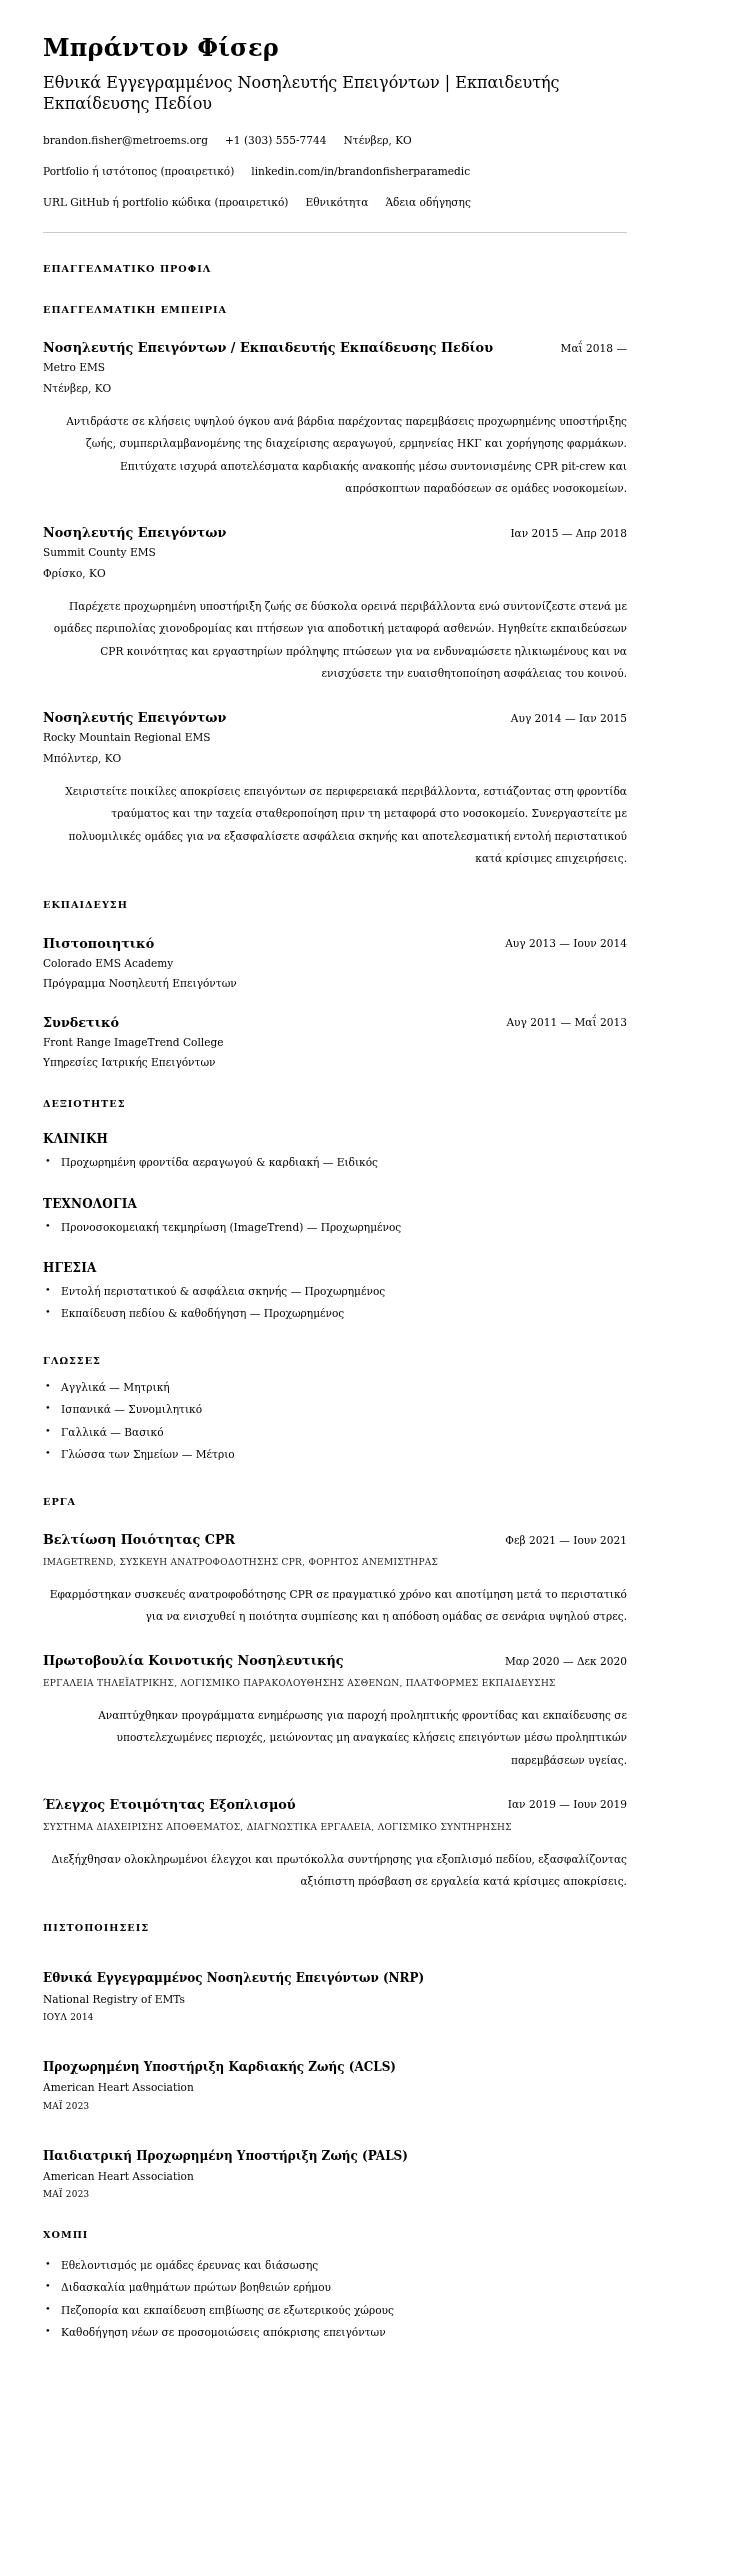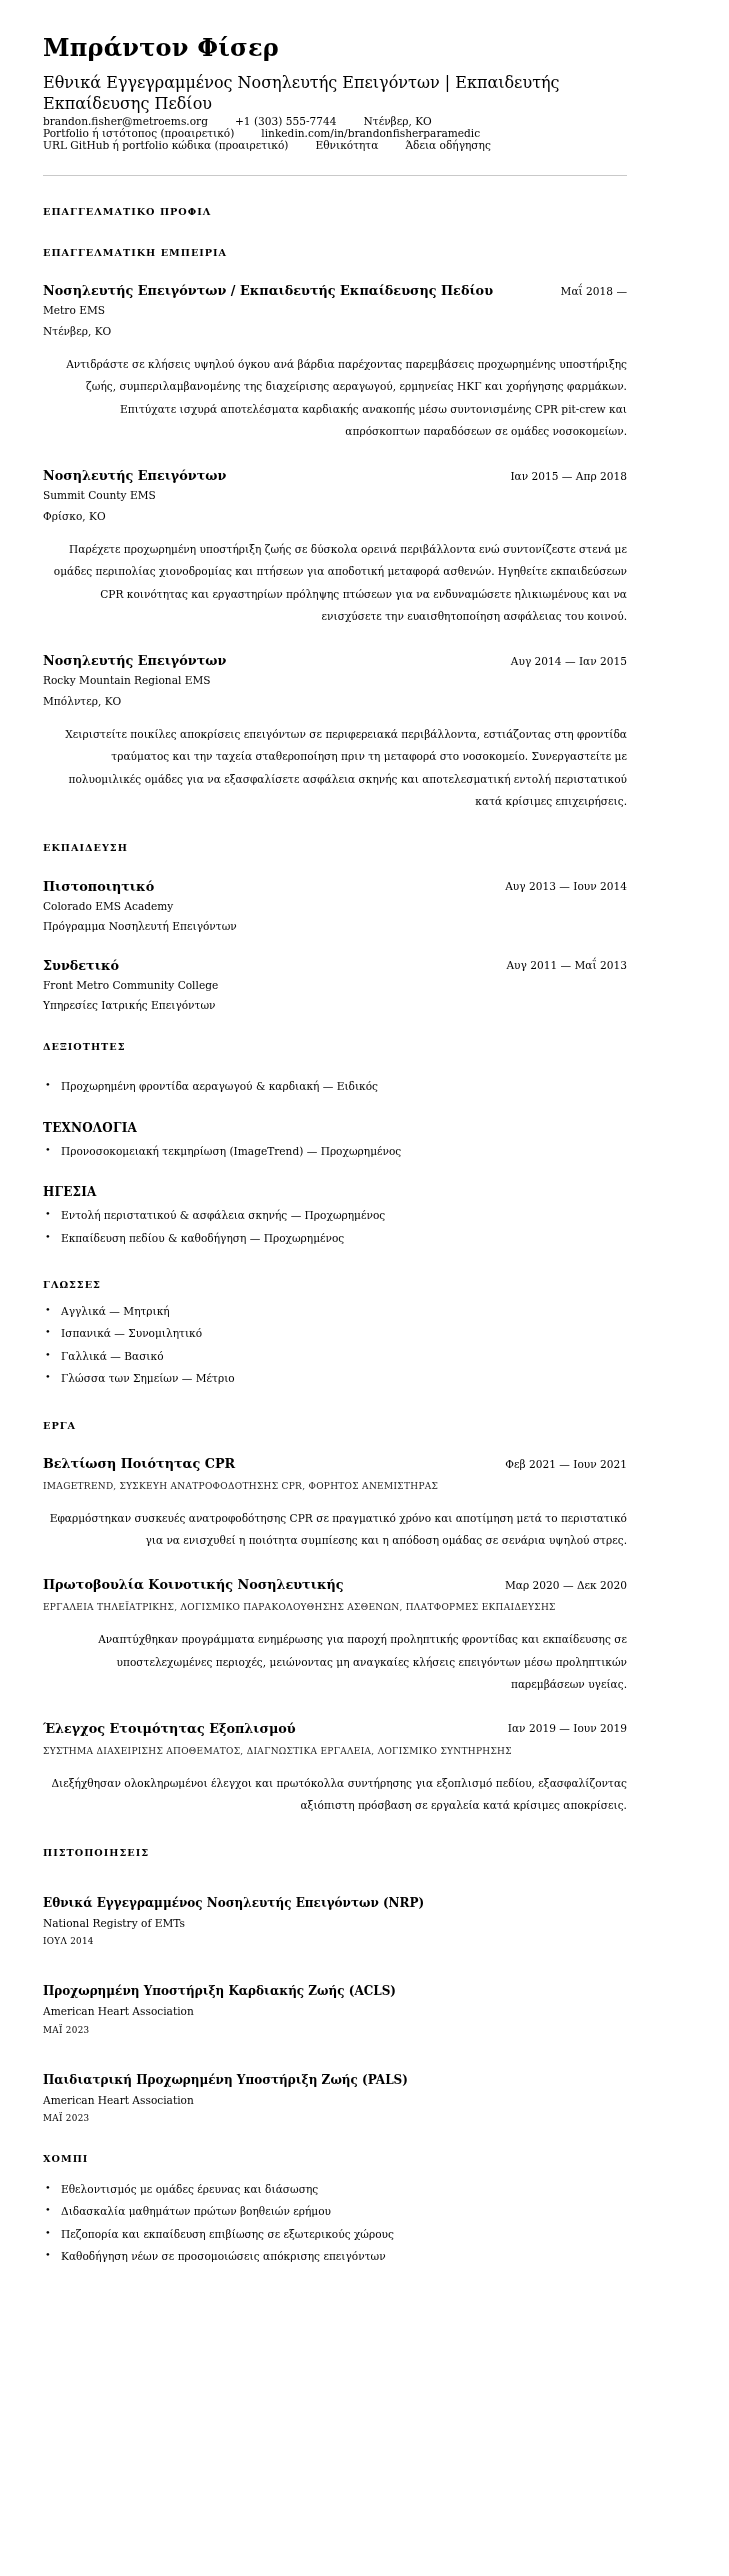--- a/index.html
+++ b/index.html
@@ -28,22 +28,23 @@
     margin: 0;
     letter-spacing: 0.2px;
   }
   .subtitle {
     font-size: 16px;
     line-height: 1.35;
     margin: 9px 0 0;
   }
   .contact-row {
     display: flex;
-    gap: 27px;
-    font-size: 10.6px;
+    gap: 17px;
+    font-size: 10.6px;
+    margin-top: 19px;
   }
   .contact-row span { white-space: nowrap; }
   .rule {
     border: 0;
     border-top: 1.2px solid #c9c9c9;
     margin: 24px 0 0;
   }
 
   
   .section-heading {
@@ -210,30 +211,31 @@
       </div>
       <p class="entry-sub">Colorado EMS Academy</p>
       <p class="entry-sub2">Πρόγραμμα Νοσηλευτή Επειγόντων</p>
     </article>
 
     <article class="entry">
       <div class="entry-head">
         <h3 class="entry-title">Συνδετικό</h3>
         <span class="entry-dates">Αυγ 2011 — Μαΐ 2013</span>
       </div>
-      <p class="entry-sub">Front Metro Community College</p>
+      <p class="entry-sub">Front Range ImageTrend College</p>
       <p class="entry-sub2">Υπηρεσίες Ιατρικής Επειγόντων</p>
     </article>
 
   </section>
 
   <section>
     <h2 class="section-heading">ΔΕΞΙΟΤΗΤΕΣ</h2>
 
     <div class="skill-category">
+      <h3 class="subcategory-heading">ΚΛΙΝΙΚΗ</h3>
       <ul class="bullets">
         <li>Προχωρημένη φροντίδα αεραγωγού &amp; καρδιακή — Ειδικός</li>
       </ul>
     </div>
 
     <div class="skill-category">
       <h3 class="subcategory-heading">ΤΕΧΝΟΛΟΓΙΑ</h3>
       <ul class="bullets">
         <li>Προνοσοκομειακή τεκμηρίωση (ImageTrend) — Προχωρημένος</li>
       </ul>

